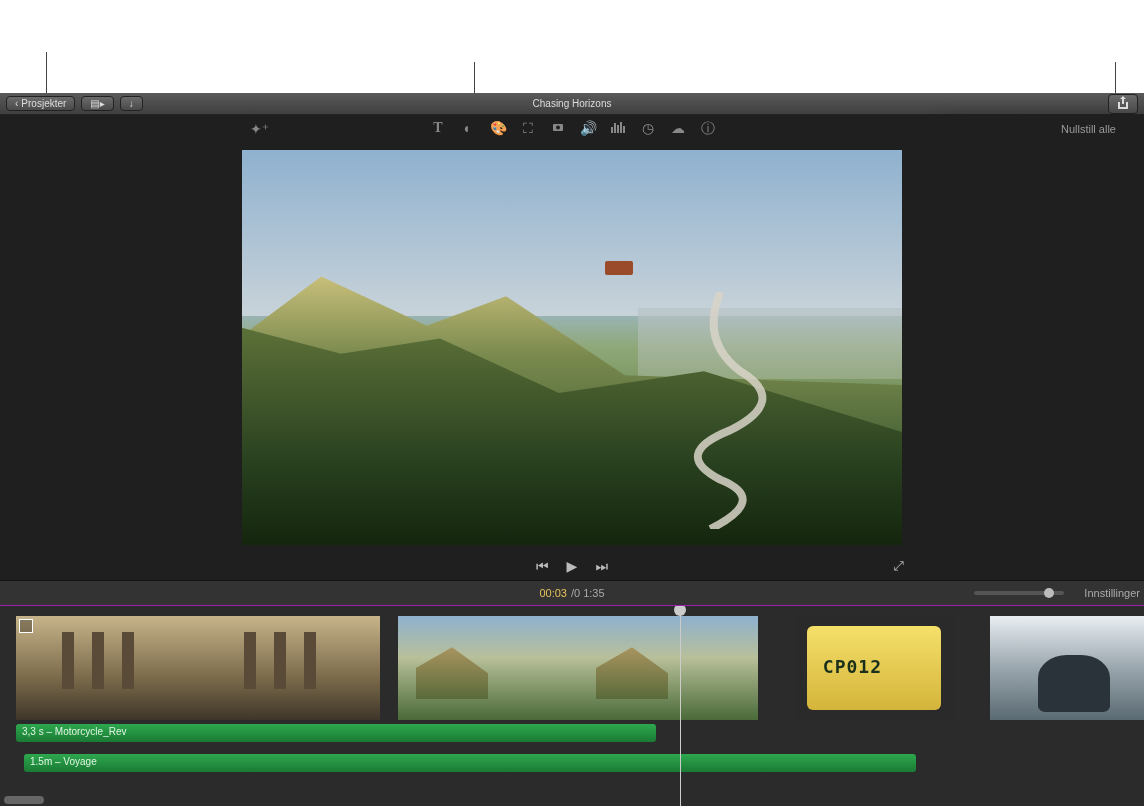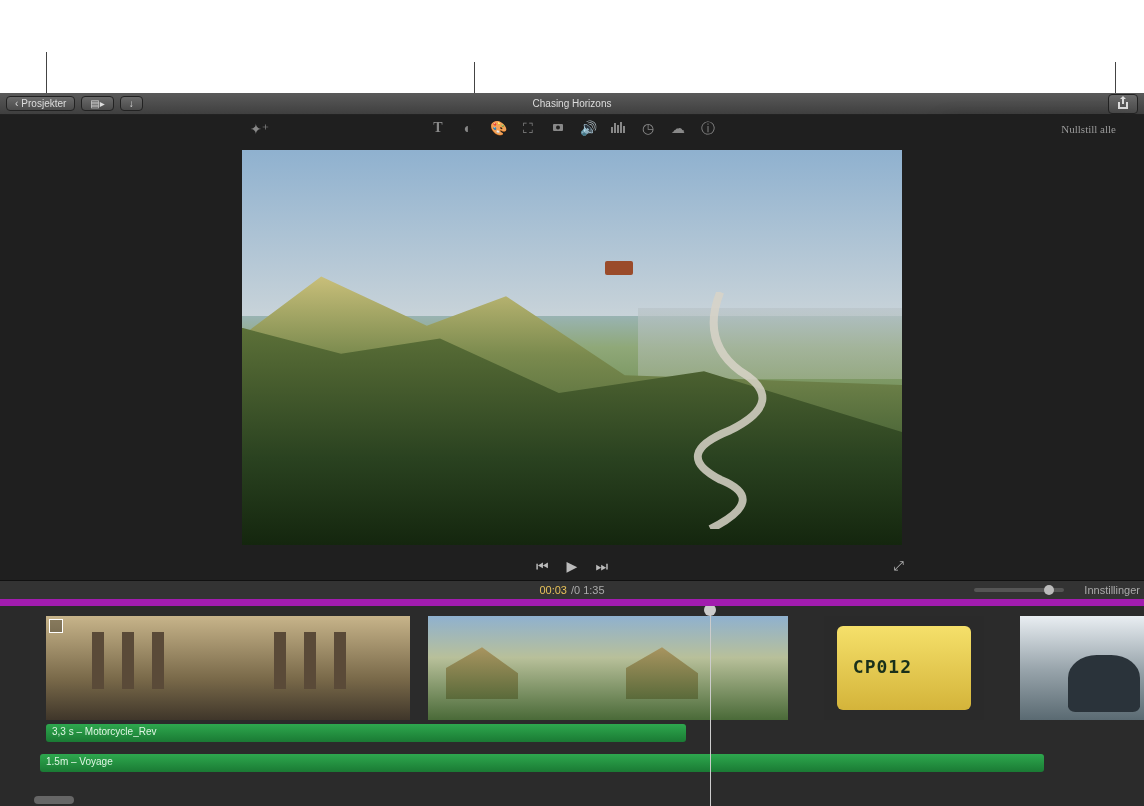--- a/index.html
+++ b/index.html
@@ -94,21 +94,20 @@
   display: flex;
   gap: 14px;
   color: #888;
 }
 .tool-icons span { width: 16px; text-align: center; font-size: 14px; cursor: pointer; }
 .reset-all {
   position: absolute;
   right: 28px;
   color: #999;
   font-size: 11px;
-  font-family: Liberation Serif, serif;
 }
 .preview-wrap {
   flex: 1;
   display: flex;
   align-items: center;
   justify-content: center;
   padding: 6px 0;
 }
 .preview {
   width: 660px;
@@ -132,38 +131,37 @@
   gap: 18px;
   color: #bbb;
   position: relative;
 }
 .playback .pbtn { cursor: pointer; font-size: 14px; }
 .fullscreen { position: absolute; right: 240px; font-size: 13px; cursor: pointer; }
 .timebar {
   height: 26px;
   background: #333;
   border-top: 1px solid #111;
-  border-bottom: 7px solid #a21caf;
+  border-bottom: 1px solid #a21caf;
   display: flex;
   align-items: center;
   justify-content: center;
   font-size: 11px;
   color: #aaa;
   position: relative;
 }
 .timebar .cur { color: #e6c15a; margin-right: 4px; }
 .timebar .settings { position: absolute; right: 4px; color: #aaa; font-size: 11px; cursor: pointer; }
 .timebar .zoom { position: absolute; right: 80px; width: 90px; height: 4px; background: #555; border-radius: 2px; }
 .timebar .zoom::after { content:''; position:absolute; right:10px; top:-3px; width:10px; height:10px; background:#bbb; border-radius:50%; }
 .timeline {
   height: 200px;
   background: #2b2b2b;
   position: relative;
   overflow: hidden;
-  margin-left: 30px;
 }
 .clips-row {
   position: absolute;
   top: 10px; left: 16px; right: 0;
   height: 104px;
   display: flex;
   gap: 18px;
 }
 .clip { position: relative; height: 100%; display: flex; }
 .thumb { height: 100%; background: #555; position: relative; overflow: hidden; }
@@ -430,19 +428,19 @@
       <div class="clip" style="width:160px">
         <div class="thumb tC" style="width:160px"></div>
       </div>
       <div class="edge"></div>
       <div class="clip" style="width:160px">
         <div class="thumb tD" style="width:160px"></div>
       </div>
     </div>
 
     <div class="audio-track" style="left:16px; top:118px; width:640px">3,3 s – Motorcycle_Rev</div>
-    <div class="audio-track" style="left:10px; top:148px; width:1004px">1.5m – Voyage</div>
+    <div class="audio-track" style="left:24px; top:148px; width:892px">1.5m – Voyage</div>
 
     <div class="playhead"></div>
     <div class="scrollbar-h"></div>
   </div>
 
 </div>
 
 </body></html>

